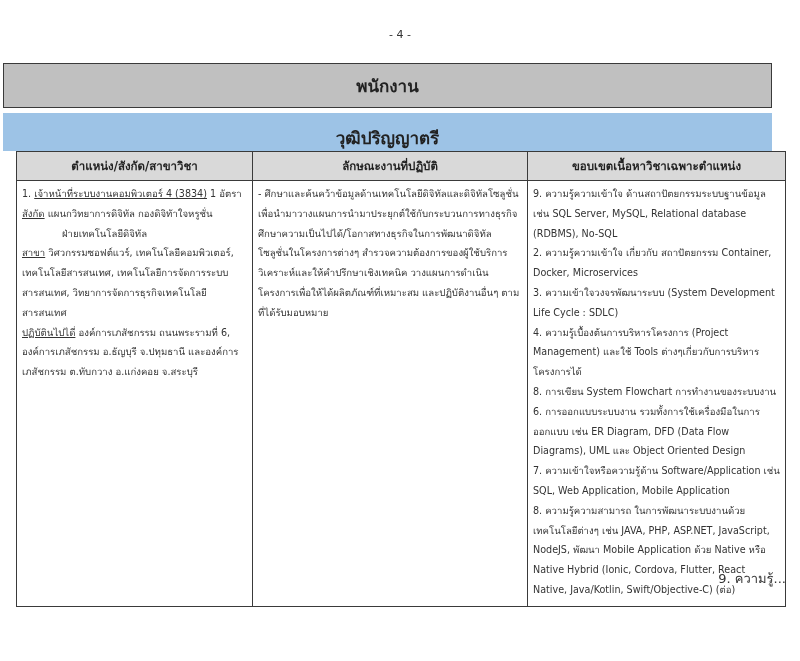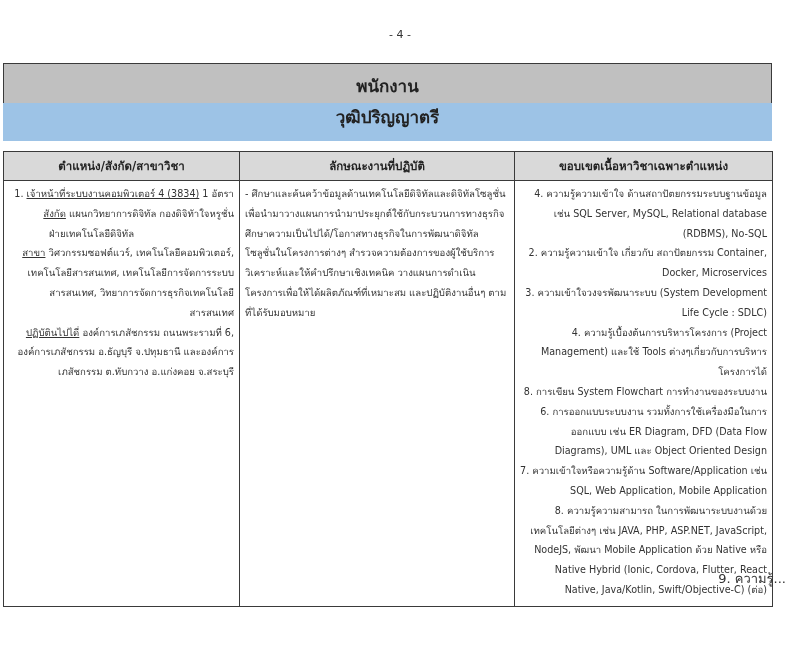--- a/index.html
+++ b/index.html
@@ -36,34 +36,34 @@
       display: flex;
       align-items: center;
       justify-content: center;
       font-size: 17px;
       font-weight: bold;
       color: #222;
     }
     .degree-banner {
       position: absolute;
       left: 3px;
-      top: 103px;
+      top: 113px;
       width: 769px;
       height: 38px;
       background: #9dc3e6;
       display: flex;
-      align-items: flex-start;
+      align-items: flex-end;
       justify-content: center;
       font-size: 17px;
       font-weight: bold;
       color: #222;
     }
     table.spec {
       position: absolute;
-      left: 3px;
+      left: 16px;
       top: 151px;
       width: 769px;
       border-collapse: collapse;
       table-layout: fixed;
       padding-left: 33px;
     }
     table.spec th, table.spec td {
       border: 1px solid #3a3a3a;
       vertical-align: top;
     }
@@ -82,21 +82,21 @@
       line-height: 19.8px;
       padding: 3px 5px 6px 5px;
       height: 363px;
       color: #333;
     }
     .col1 { width: 236px; }
     .col2 { width: 275px; }
     .col3 { width: 258px; }
     .u { text-decoration: underline; }
     .indent { padding-left: 40px; display: block; }
-    .line { display: block; text-align: right; }
+    .line { display: block; }
     .continue-note {
       position: absolute;
       right: 14px;
       top: 568px;
       font-size: 13px;
       color: #333;
     }
   </style>
 </head>
 <body>
@@ -143,21 +143,21 @@
         </span>
         <span class="line">
           <span class="u">ปฏิบัตินไปไดี่</span>
           <span>องค์การเภสัชกรรม ถนนพระรามที่ 6, องค์การเภสัชกรรม อ.ธัญบุรี จ.ปทุมธานี และองค์การเภสัชกรรม ต.ทับกวาง อ.แก่งคอย จ.สระบุรี</span>
         </span>
       </td>
       <td>
         <span>- ศึกษาและค้นคว้าข้อมูลด้านเทคโนโลยีดิจิทัลและดิจิทัลโซลูชั่นเพื่อนำมาวางแผนการนำมาประยุกต์ใช้กับกระบวนการทางธุรกิจ ศึกษาความเป็นไปได้/โอกาสทางธุรกิจในการพัฒนาดิจิทัลโซลูชั่นในโครงการต่างๆ สำรวจความต้องการของผู้ใช้บริการ วิเคราะห์และให้คำปรึกษาเชิงเทคนิค วางแผนการดำเนินโครงการเพื่อให้ได้ผลิตภัณฑ์ที่เหมาะสม และปฏิบัติงานอื่นๆ ตามที่ได้รับมอบหมาย</span>
       </td>
       <td>
-        <span class="line">4. ความรู้ความเข้าใจ ด้านสถาปัตยกรรมระบบฐานข้อมูล เช่น SQL Server, MySQL, Relational database (RDBMS), No-SQL</span>
+        <span class="line">9. ความรู้ความเข้าใจ ด้านสถาปัตยกรรมระบบฐานข้อมูล เช่น SQL Server, MySQL, Relational database (RDBMS), No-SQL</span>
         <span class="line">2. ความรู้ความเข้าใจ เกี่ยวกับ สถาปัตยกรรม Container, Docker, Microservices</span>
         <span class="line">3. ความเข้าใจวงจรพัฒนาระบบ (System Development Life Cycle : SDLC)</span>
         <span class="line">4. ความรู้เบื้องต้นการบริหารโครงการ (Project Management) และใช้ Tools ต่างๆเกี่ยวกับการบริหารโครงการได้</span>
         <span class="line">8. การเขียน System Flowchart การทำงานของระบบงาน</span>
         <span class="line">6. การออกแบบระบบงาน รวมทั้งการใช้เครื่องมือในการออกแบบ เช่น ER Diagram, DFD (Data Flow Diagrams), UML และ Object Oriented Design</span>
         <span class="line">7. ความเข้าใจหรือความรู้ด้าน Software/Application เช่น SQL, Web Application, Mobile Application</span>
         <span class="line">8. ความรู้ความสามารถ ในการพัฒนาระบบงานด้วยเทคโนโลยีต่างๆ เช่น JAVA, PHP, ASP.NET, JavaScript, NodeJS, พัฒนา Mobile Application ด้วย Native หรือ Native Hybrid (Ionic, Cordova, Flutter, React Native, Java/Kotlin, Swift/Objective-C) (ต่อ)</span>
       </td>
     </tr>
   </tbody>

